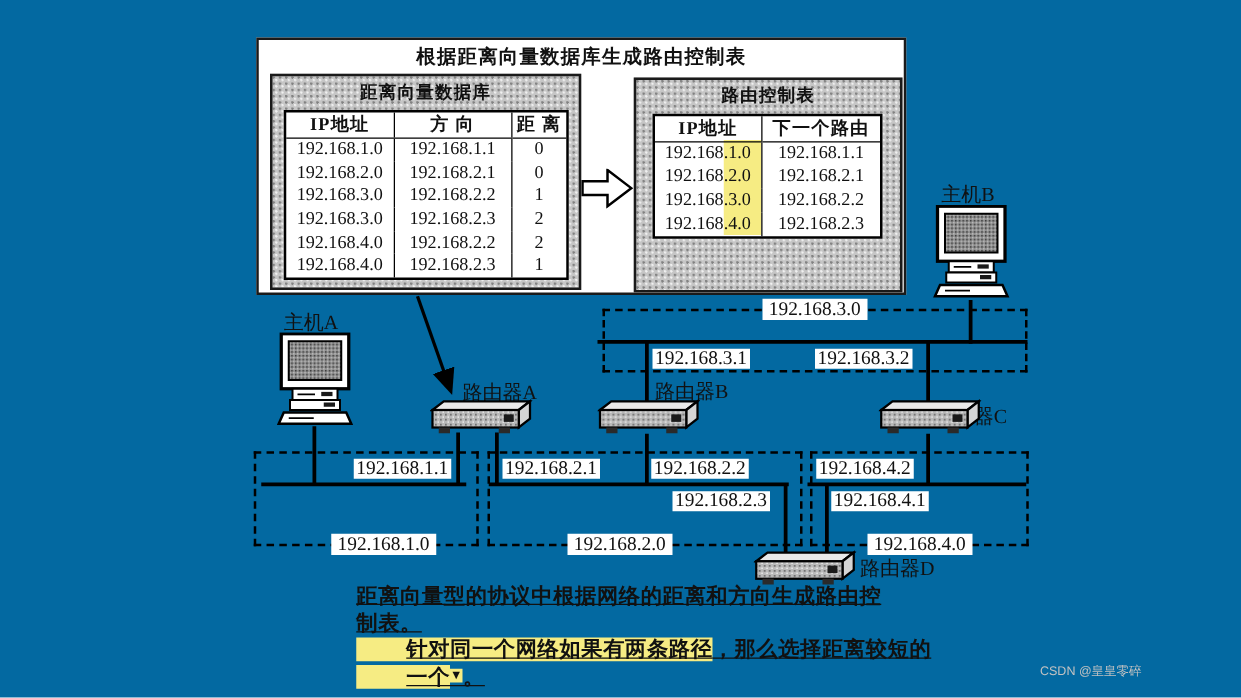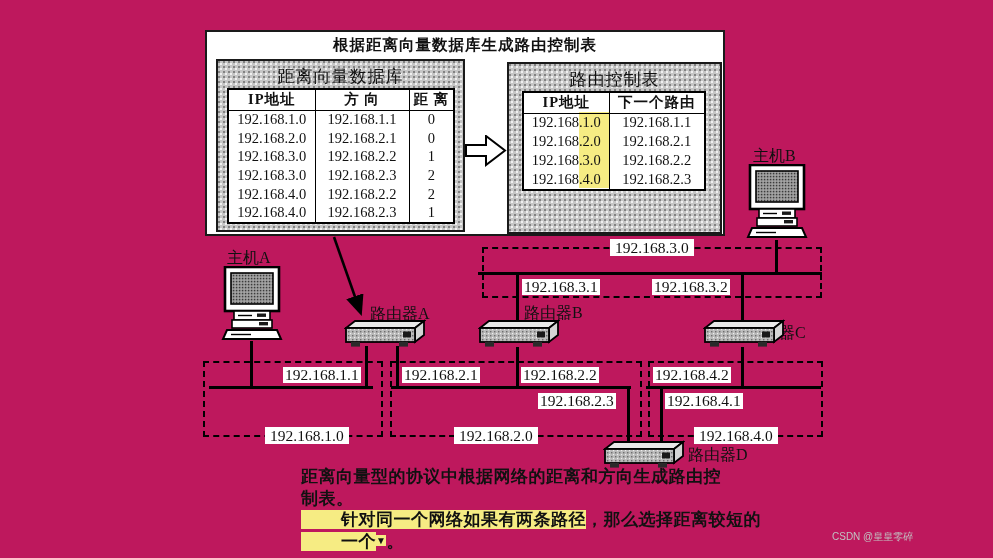--- a/index.html
+++ b/index.html
@@ -1,51 +1,51 @@
 <!DOCTYPE html>
 <html><head>
 <meta charset="utf-8">
 <style>
   html,body{margin:0;padding:0;background:#fff;}
   #stage{
-    position:relative;width:993px;height:558px;background:#be185d;overflow:hidden;
+    position:relative;width:993px;height:558px;background:#0369a1;overflow:hidden;
     font-family:"Liberation Serif","DejaVu Serif",serif;color:#111;
   }
   .abs{position:absolute;}
   
   #top-panel{left:205px;top:30px;width:520px;height:206px;border:2px solid #1a1a1a;box-sizing:border-box;background:#fff;}
   .panel-title{position:absolute;left:0;top:3px;width:100%;text-align:center;font-size:15.5px;font-weight:700;letter-spacing:1px;}
   .gray-box{
     position:absolute;border:2px solid #1a1a1a;box-sizing:border-box;
     background-color:#c6c6c6;
     background-image:radial-gradient(circle at 1px 1px,#828282 .9px,transparent 1.1px),
                      radial-gradient(circle at 3px 3px,#f0f0f0 .9px,transparent 1.1px);
     background-size:5px 5px,5px 5px;
   }
-  .gray-title{position:absolute;left:0;top:4px;width:100%;text-align:center;font-size:17px;font-weight:400;letter-spacing:1px;}
+  .gray-title{position:absolute;left:0;top:4px;width:100%;text-align:center;font-size:14px;font-weight:700;letter-spacing:1px;}
   .tbl-wrap{position:absolute;background:#fff;border:2px solid #000;box-sizing:border-box;}
   table.datatable{border-collapse:collapse;table-layout:fixed;width:100%;height:100%;position:relative;z-index:2;background:transparent;}
   table.datatable th{font-size:14.5px;font-weight:700;border-bottom:1.6px solid #000;padding:0;text-align:center;letter-spacing:1px;}
   table.datatable td{font-size:14.5px;padding:0;text-align:center;white-space:nowrap;}
   table.datatable th+th, table.datatable td+td{border-left:1.4px solid #000;}
   #dv-wrap{left:9px;top:27px;width:228px;height:136px;}
   #rt-wrap{left:13px;top:27px;width:184px;height:100px;}
   .hl-band{position:absolute;z-index:1;background:#f6ec83;}
   
   .net-box{position:absolute;border:2px dashed #000;box-sizing:border-box;}
   .seg-label{position:absolute;background:#fff;padding:0 5px;font-size:15.5px;white-space:nowrap;line-height:17px;}
   
   .hline{position:absolute;height:3px;background:#000;}
   .vline{position:absolute;width:3px;background:#000;}
   
   .ip-label{position:absolute;font-size:15.5px;white-space:nowrap;background:#fff;padding:0 2px;line-height:16px;z-index:4;}
   .dev-label{position:absolute;font-size:16px;white-space:nowrap;z-index:5;}
   .icon-box{position:absolute;z-index:5;line-height:0;}
   
-  #caption{left:301px;top:466px;width:460px;font-size:17px;font-weight:600;line-height:21.5px;letter-spacing:.5px;}
+  #caption{left:285px;top:466px;width:460px;font-size:17px;font-weight:600;line-height:21.5px;letter-spacing:.5px;text-decoration:underline;}
   .hl{background:#f6ec83;padding-left:40px;}
   .caret{font-size:10px;vertical-align:top;position:relative;top:-1px;background:#f6ec83;}
   
   #watermark{left:832px;top:530px;font-family:"Liberation Sans","DejaVu Sans",sans-serif;font-size:10px;color:#c2c2c2;z-index:6;}
 </style>
 </head>
 <body>
 
 <div id="stage">
 

